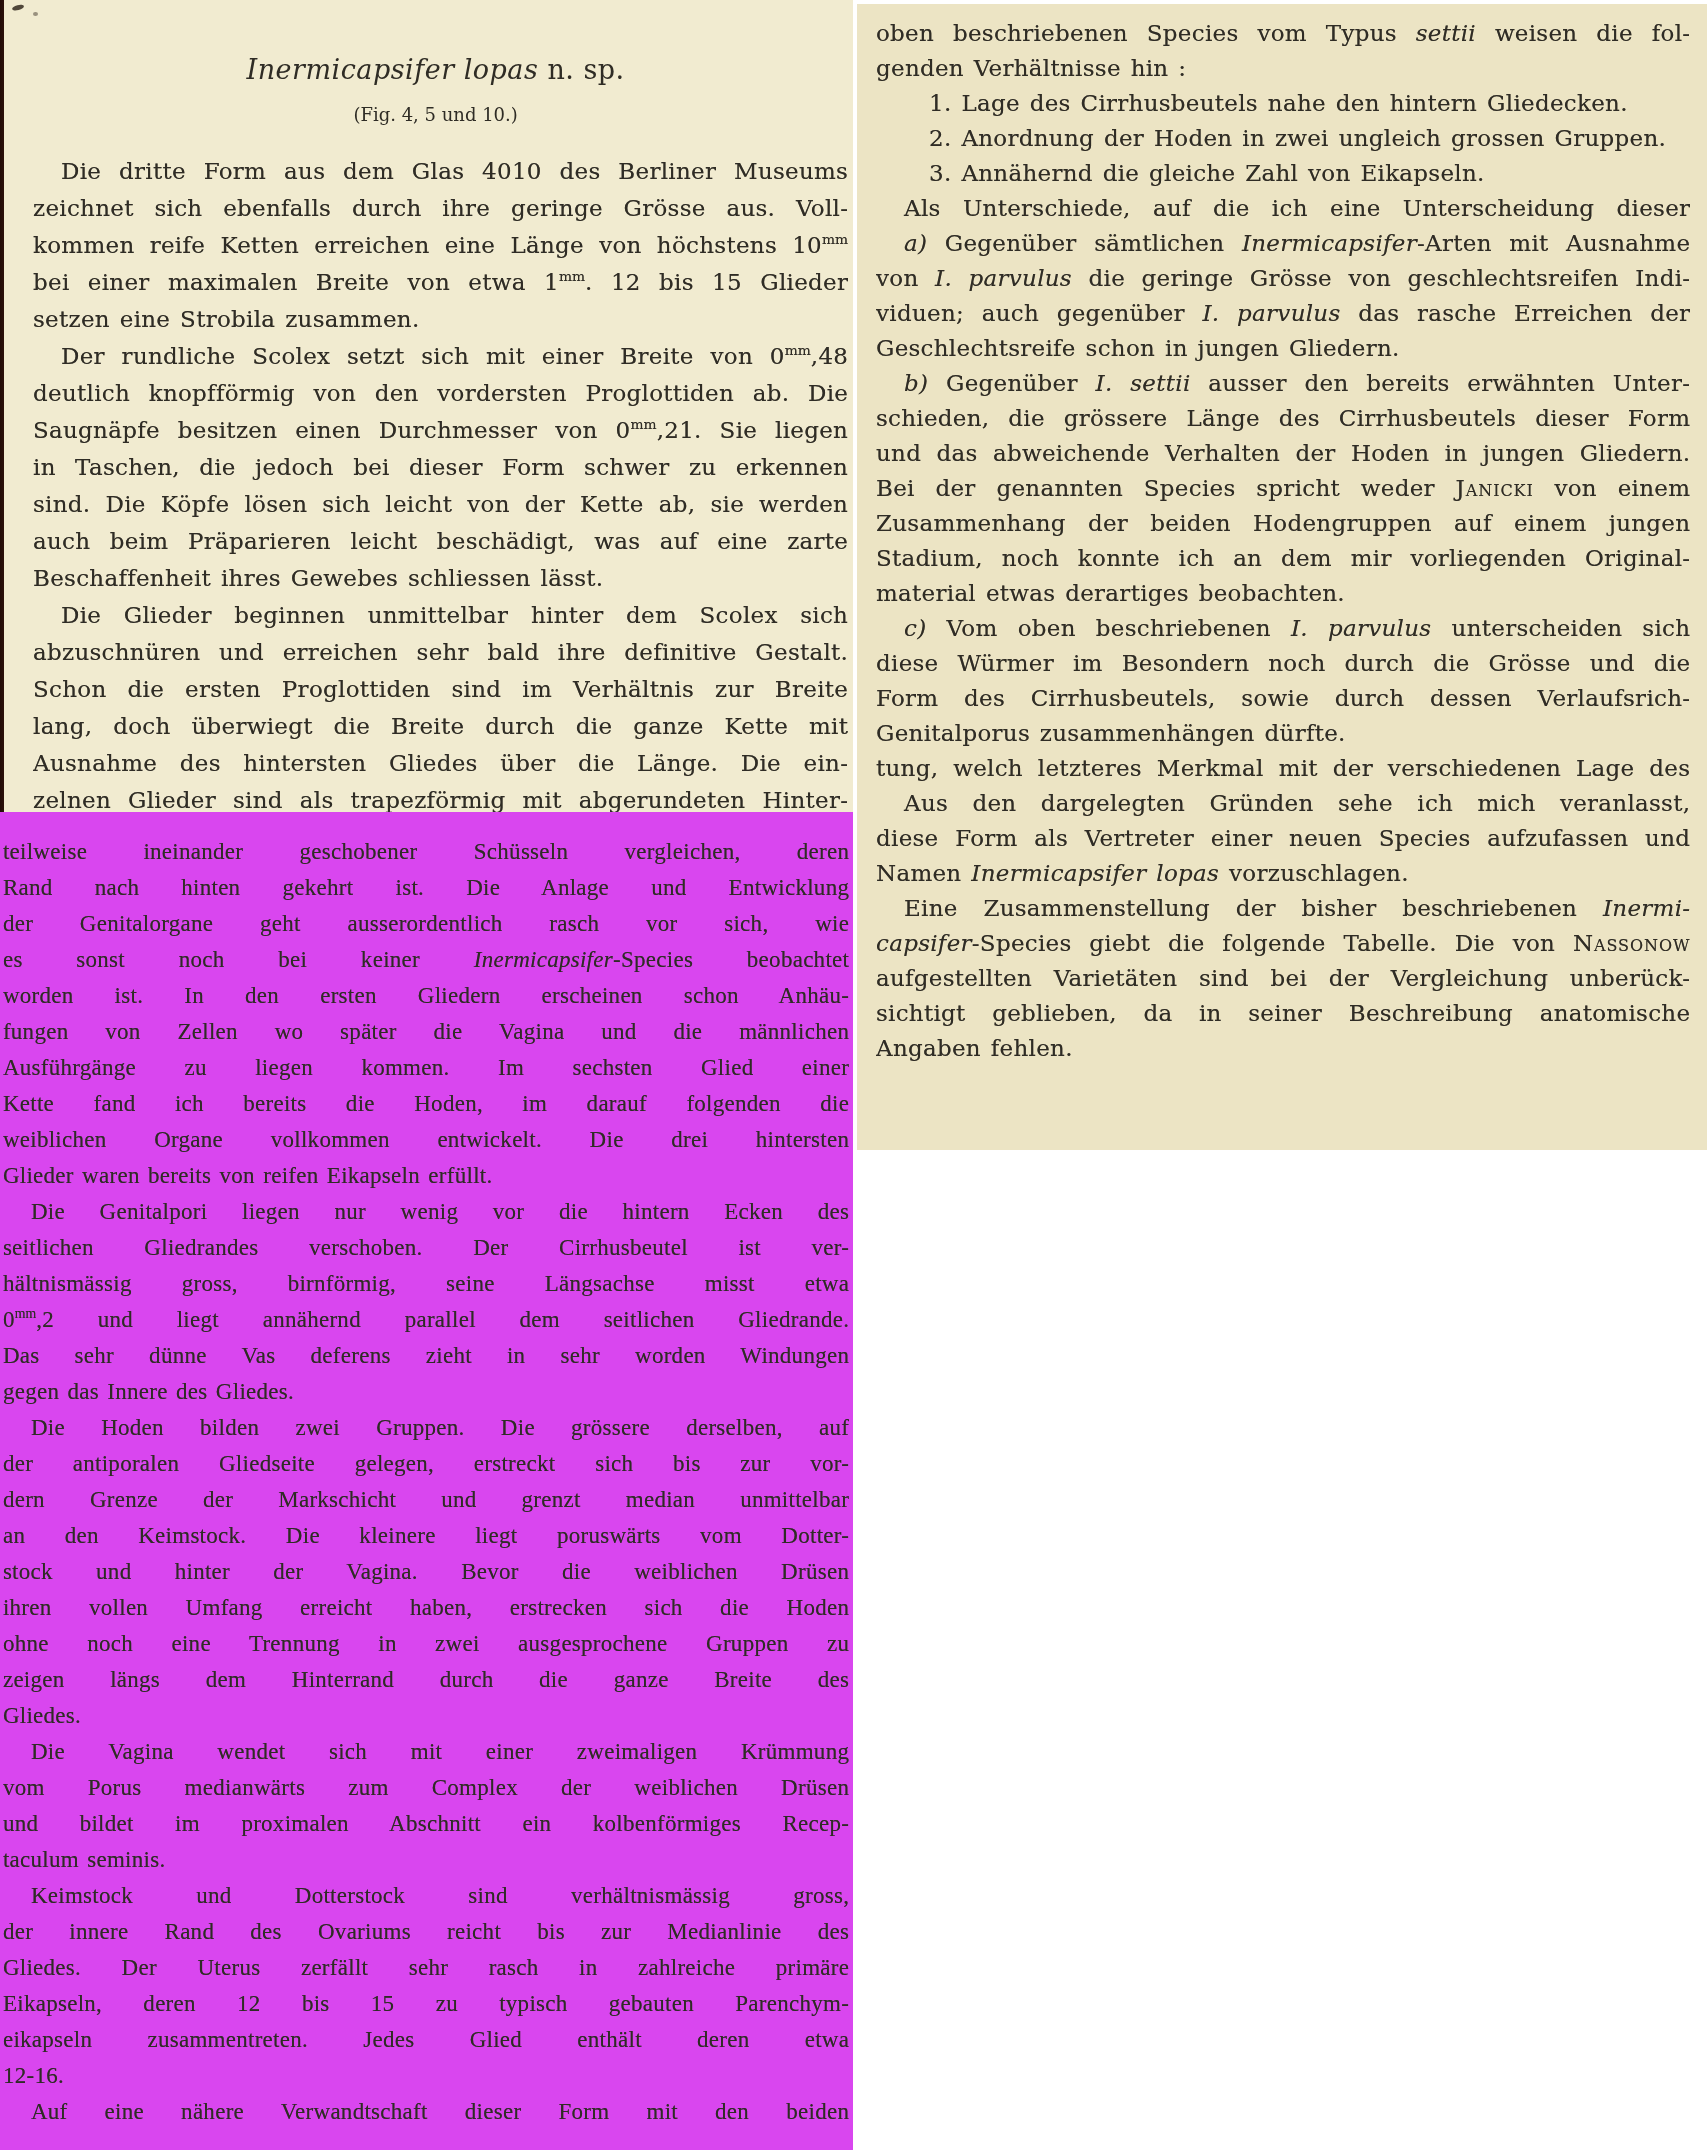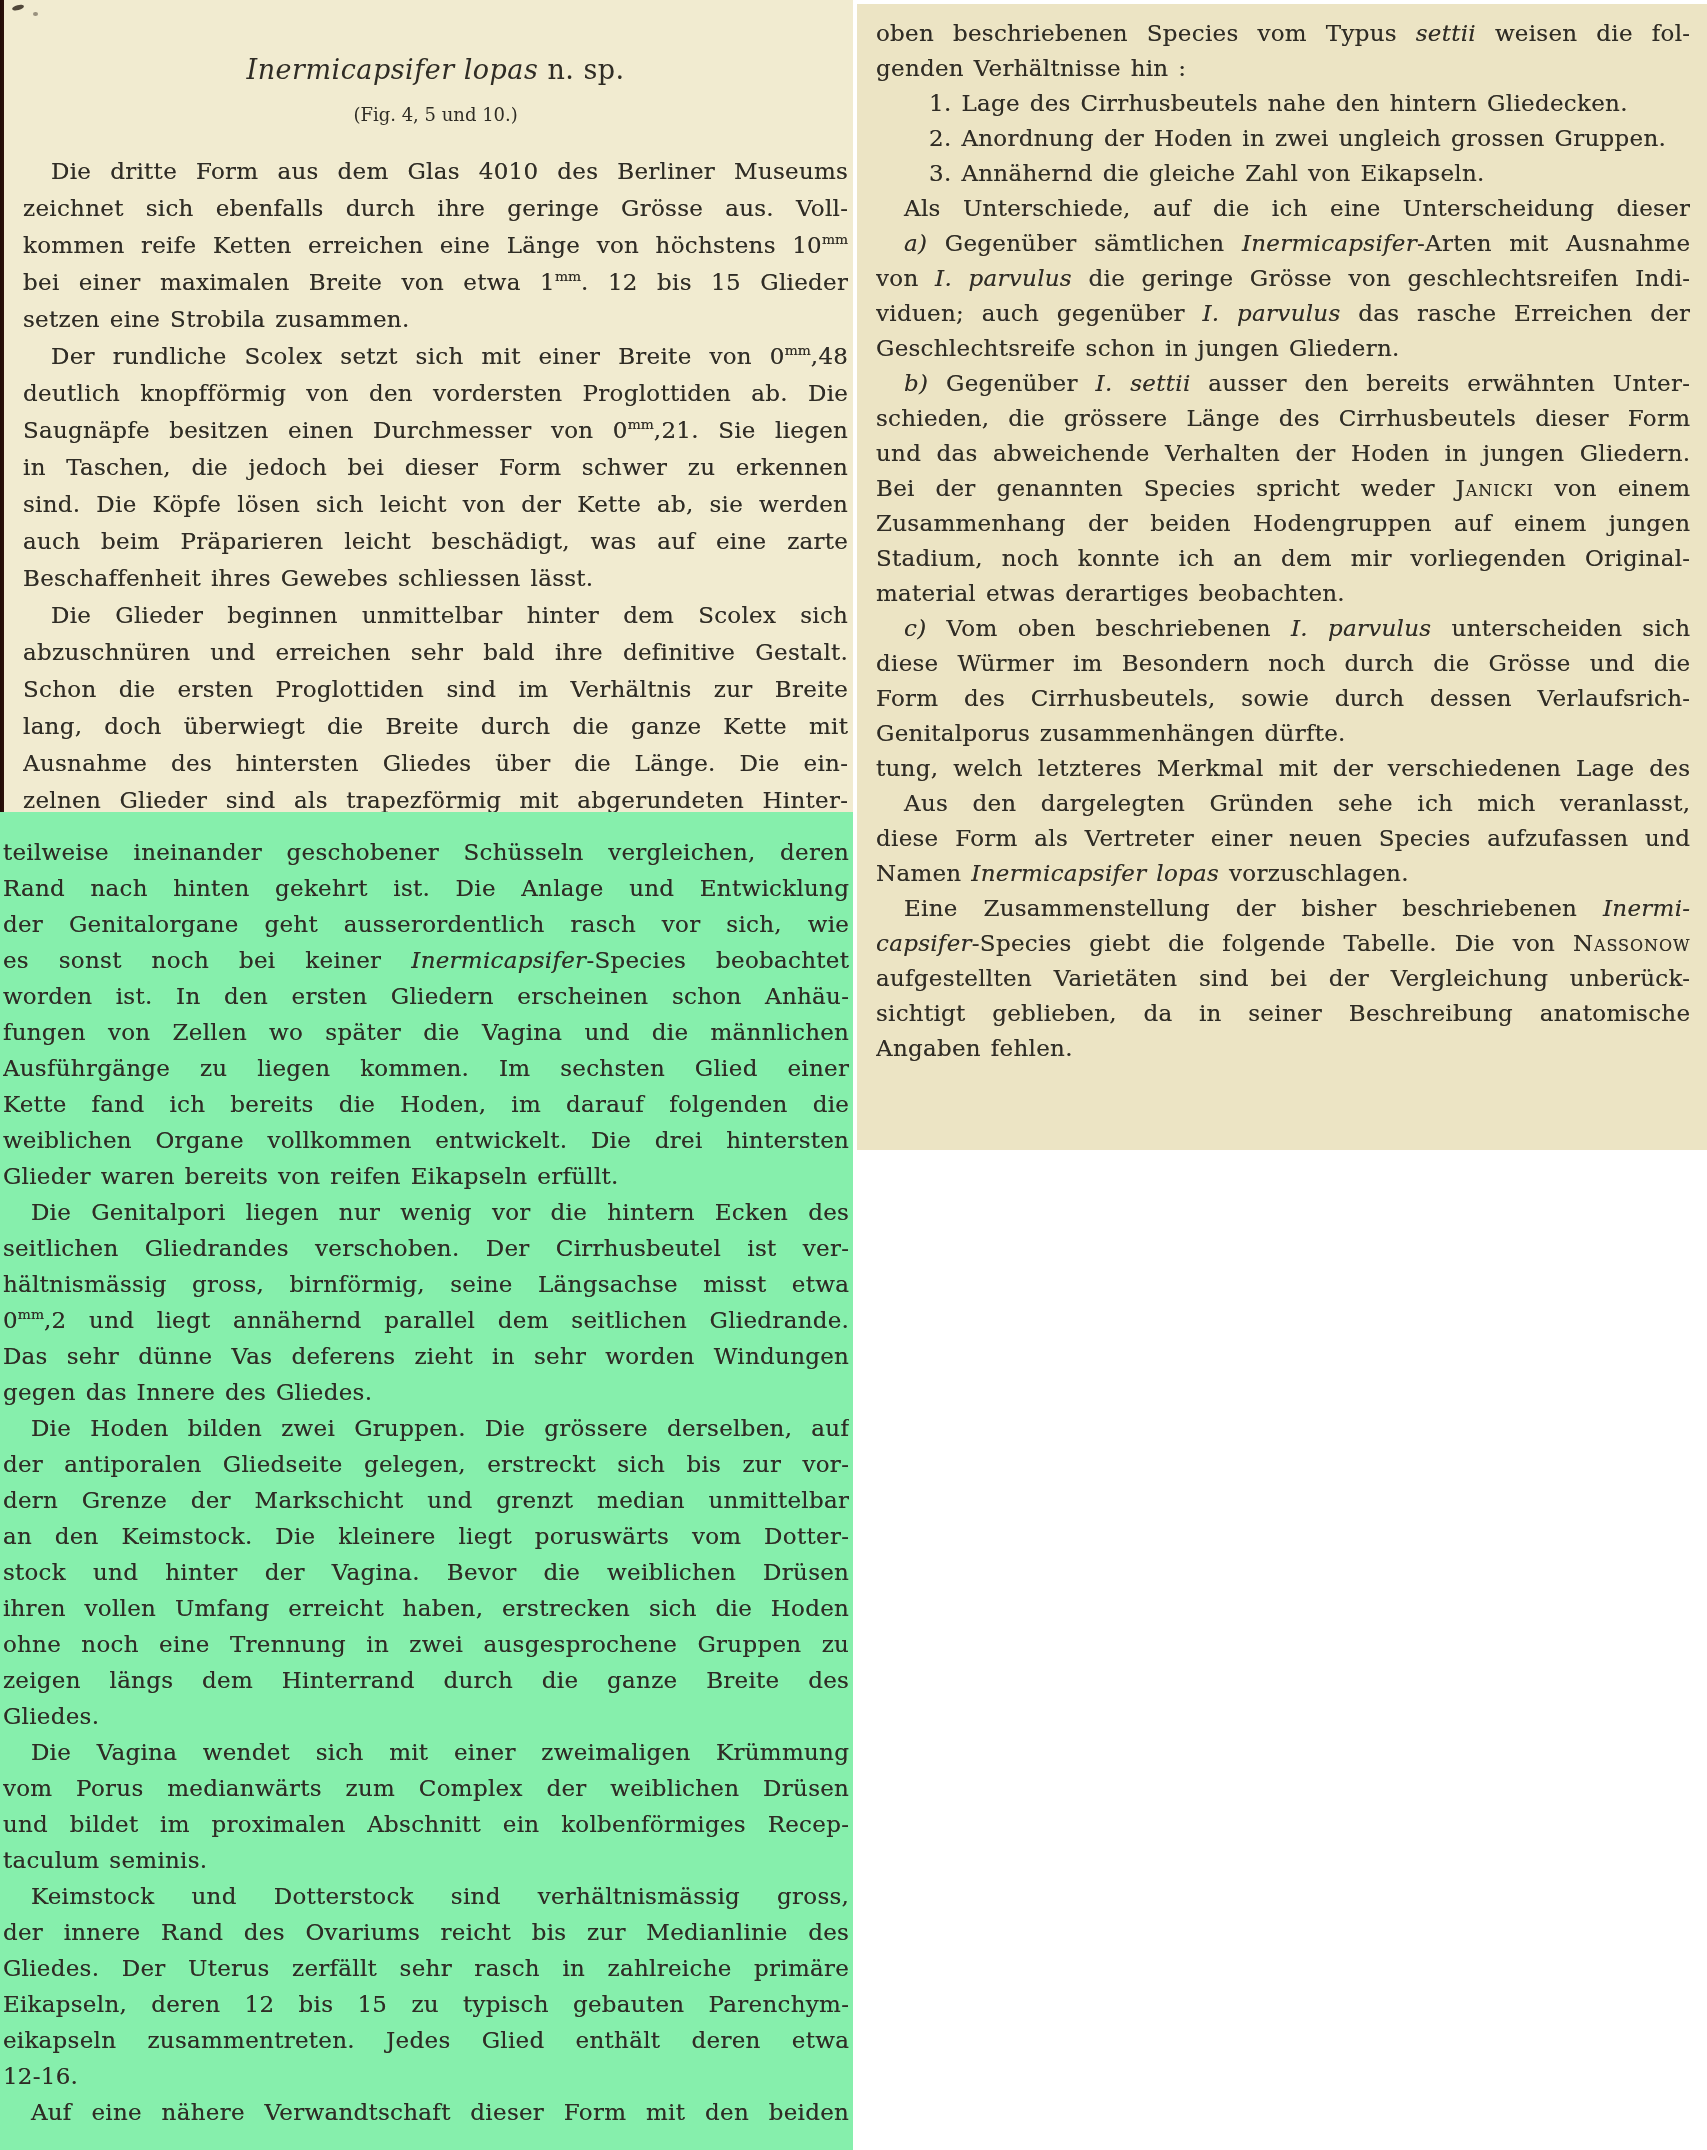--- a/index.html
+++ b/index.html
@@ -17,21 +17,21 @@
   .sp2{left:33px;top:12.4px;width:4.8px;height:3.8px;opacity:.55;}
 
   .textblock-a{margin:0 4.8px 0 23px;}
   .textblock-b{margin:0 3.8px 0 2.9px;}
   .textblock-r{margin:0 16.7px 0 19px;}
 
   .title-line{padding-top:6.7px;height:38px;line-height:38px;text-align:center;
               font-size:27px;letter-spacing:0.5px;margin-top:44px;}
   .title-line .t-it{font-style:italic;}
   .fig-line{margin-top:14.3px;height:24px;line-height:24px;text-align:center;font-size:18px;}
-  .body-start-a{margin-top:26px;}
+  .body-start-a{margin-top:26px;margin-left:10px;}
 
   .line{position:relative;overflow:hidden;text-align:justify;text-align-last:justify;
         font-size:23px;word-spacing:0.10em;letter-spacing:0.012em;
         text-shadow:0 0 0.5px rgba(46,42,34,0.55);}
   .lh-a .line{height:37px;line-height:37px;}
   .lh-b .line{height:36px;line-height:36px;}
   .lh-r .line{height:35px;line-height:35px;}
   .line.last{text-align-last:left;}
   .line.indent{text-indent:28px;}
   .line.list{padding-left:53px;text-indent:0;}
@@ -68,21 +68,21 @@
           <div class="line"><span>Ausnahme des hintersten Gliedes über die Länge. Die ein-</span></div>
           <div class="line"><span>zelnen Glieder sind als trapezförmig mit abgerundeten Hinter-</span></div>
           <div class="line"><span>ecken zu bezeichnen; die ganze Strobila lässt sich einer Reihe</span></div>
         </div>
     </div>
     <div class="scan-edge"></div>
     <div class="speck sp1"></div>
     <div class="speck sp2"></div>
   </div>
 
-  <div class="snippet snippet-b" style="background: #86efac;">
+  <div class="snippet snippet-b" style="background: #d946ef; font-family: Liberation Serif, serif;">
     <div class="textblock-b">
       <div class="lines lh-b">
           <div class="line"><span>teilweise ineinander geschobener Schüsseln vergleichen, deren</span></div>
           <div class="line"><span>Rand nach hinten gekehrt ist. Die Anlage und Entwicklung</span></div>
           <div class="line"><span>der Genitalorgane geht ausserordentlich rasch vor sich, wie</span></div>
           <div class="line"><span>es sonst noch bei keiner </span><span class="it">Inermicapsifer</span><span>-Species beobachtet</span></div>
           <div class="line"><span>worden ist. In den ersten Gliedern erscheinen schon Anhäu-</span></div>
           <div class="line"><span>fungen von Zellen wo später die Vagina und die männlichen</span></div>
           <div class="line"><span>Ausführgänge zu liegen kommen. Im sechsten Glied einer</span></div>
           <div class="line"><span>Kette fand ich bereits die Hoden, im darauf folgenden die</span></div>

